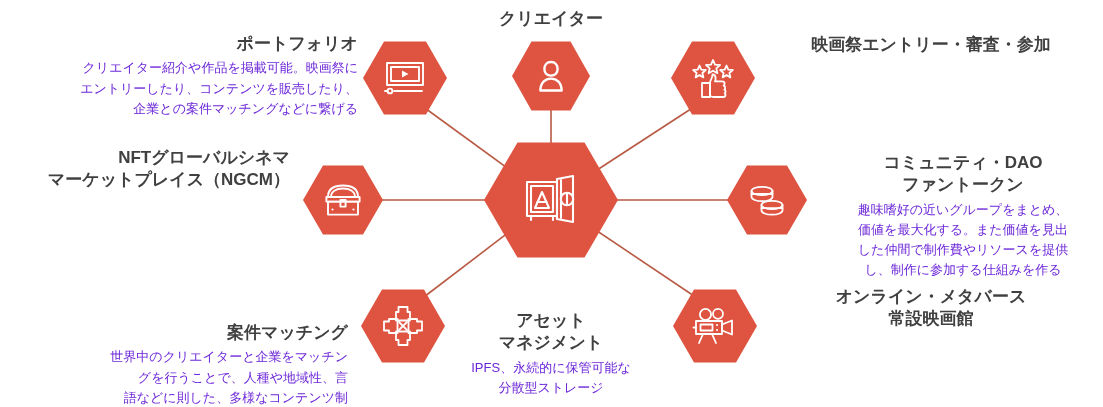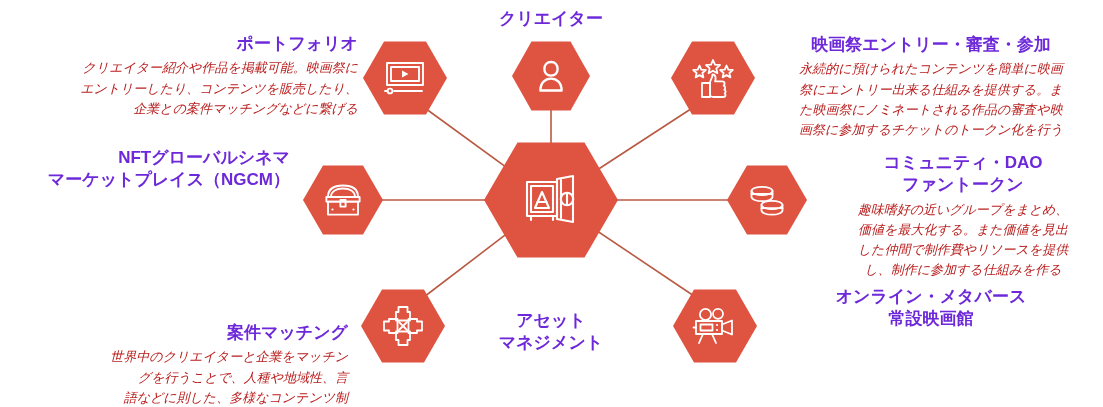--- a/index.html
+++ b/index.html
@@ -33,34 +33,33 @@
     clip-path: polygon(25% 2%, 75% 2%, 100% 50%, 75% 98%, 25% 98%, 0% 50%);
     display: flex;
     align-items: center;
     justify-content: center;
   }
   .hex svg { display: block; }
   .block {
     position: absolute;
   }
   .title {
-    color: #6d28d9;
+    color: #404040;
     font-weight: bold;
     font-size: 17px;
     line-height: 1.32;
     margin: 0 0 3px 0;
     white-space: pre-line;
   }
   .desc {
-    color: #b91c1c;
+    color: #6d28d9;
     font-size: 13px;
     line-height: 1.55;
     margin: 0;
     white-space: pre-line;
-    font-style: italic;
   }
   .align-right { text-align: right; }
   .align-left  { text-align: center;  }
   .align-center{ text-align: center;}
 </style>
 </head>
 <body>
 
 <div id="canvas">
 
@@ -90,20 +89,22 @@
           <line x1="14.5" y1="28" x2="23.5" y2="28"></line>
           <line x1="8" y1="42" x2="8" y2="46"></line>
           <line x1="30" y1="42" x2="30" y2="46"></line>
         </g>
       </svg>
     </span>
   </div>
   <div class="block align-center" style="left:426px; top:266px; width:250px;margin-top:44px;">
     <p class="title">アセット
 マネジメント</p>
+    <p class="desc">IPFS、永続的に保管可能な
+分散型ストレージ</p>
   </div>
 
   <div class="hex" style="left:363px; top:40px; width:84px; height:76px;">
     <span>
       <svg width="42" height="34" viewBox="0 0 42 34">
         <g fill="none" stroke="#fff" stroke-width="1.9" stroke-linejoin="round" stroke-linecap="round">
           <rect x="3" y="2" width="36" height="22"></rect>
           <rect x="7" y="6" width="28" height="14"></rect>
           <path d="M18 9.5 L24.5 13 L18 16.5 Z" fill="#fff" stroke="none"></path>
           <circle cx="6" cy="30" r="2.4"></circle>
@@ -142,24 +143,20 @@
           <path d="M8.5 7.5 L10.3 11.6 L14.8 12 L11.4 15 L12.4 19.4 L8.5 17.1 L4.6 19.4 L5.6 15 L2.2 12 L6.7 11.6 Z"></path>
           <path d="M35.5 7.5 L37.3 11.6 L41.8 12 L38.4 15 L39.4 19.4 L35.5 17.1 L31.6 19.4 L32.6 15 L29.2 12 L33.7 11.6 Z"></path>
           <path d="M19 38 L19 25 C19 22 21.5 20.5 21.5 16.5 C23.6 16.5 24.6 18.4 24.6 20.4 C24.6 22 24 23.4 24 23.4 L31 23.4 C32.6 23.4 33.6 24.4 33.6 25.6 C33.6 26.9 32.6 27.7 32.6 27.7 C33.6 27.9 34.2 28.7 34.2 29.8 C34.2 30.9 33.3 31.7 33.3 31.7 C34.1 32 34.6 32.7 34.6 33.6 C34.6 34.7 33.7 35.4 33.7 35.4 C34.2 35.8 34.5 36.3 34.5 37 C34.5 38.2 33.5 39 32.2 39 L22 39 Z"></path>
           <rect x="11" y="25" width="8" height="14"></rect>
         </g>
       </svg>
     </span>
   </div>
   <div class="block align-left" style="left:759px; top:34px; width:344px;">
     <p class="title">映画祭エントリー・審査・参加</p>
-    <p class="desc">永続的に預けられたコンテンツを簡単に映画
-祭にエントリー出来る仕組みを提供する。ま
-た映画祭にノミネートされる作品の審査や映
-画祭に参加するチケットのトークン化を行う</p>
   </div>
 
   <div class="hex" style="left:303px; top:164px; width:80px; height:72px;">
     <span>
       <svg width="40" height="34" viewBox="0 0 40 34">
         <g fill="none" stroke="#fff" stroke-width="1.9" stroke-linejoin="round" stroke-linecap="round">
           <path d="M5 14 C5 6.5 10.5 2.5 20 2.5 C29.5 2.5 35 6.5 35 14 Z"></path>
           <path d="M8 14 C8 8.5 13 5.5 20 5.5 C27 5.5 32 8.5 32 14"></path>
           <rect x="3.4" y="14" width="33.2" height="4.6"></rect>
           <rect x="5" y="18.6" width="30" height="13"></rect>

